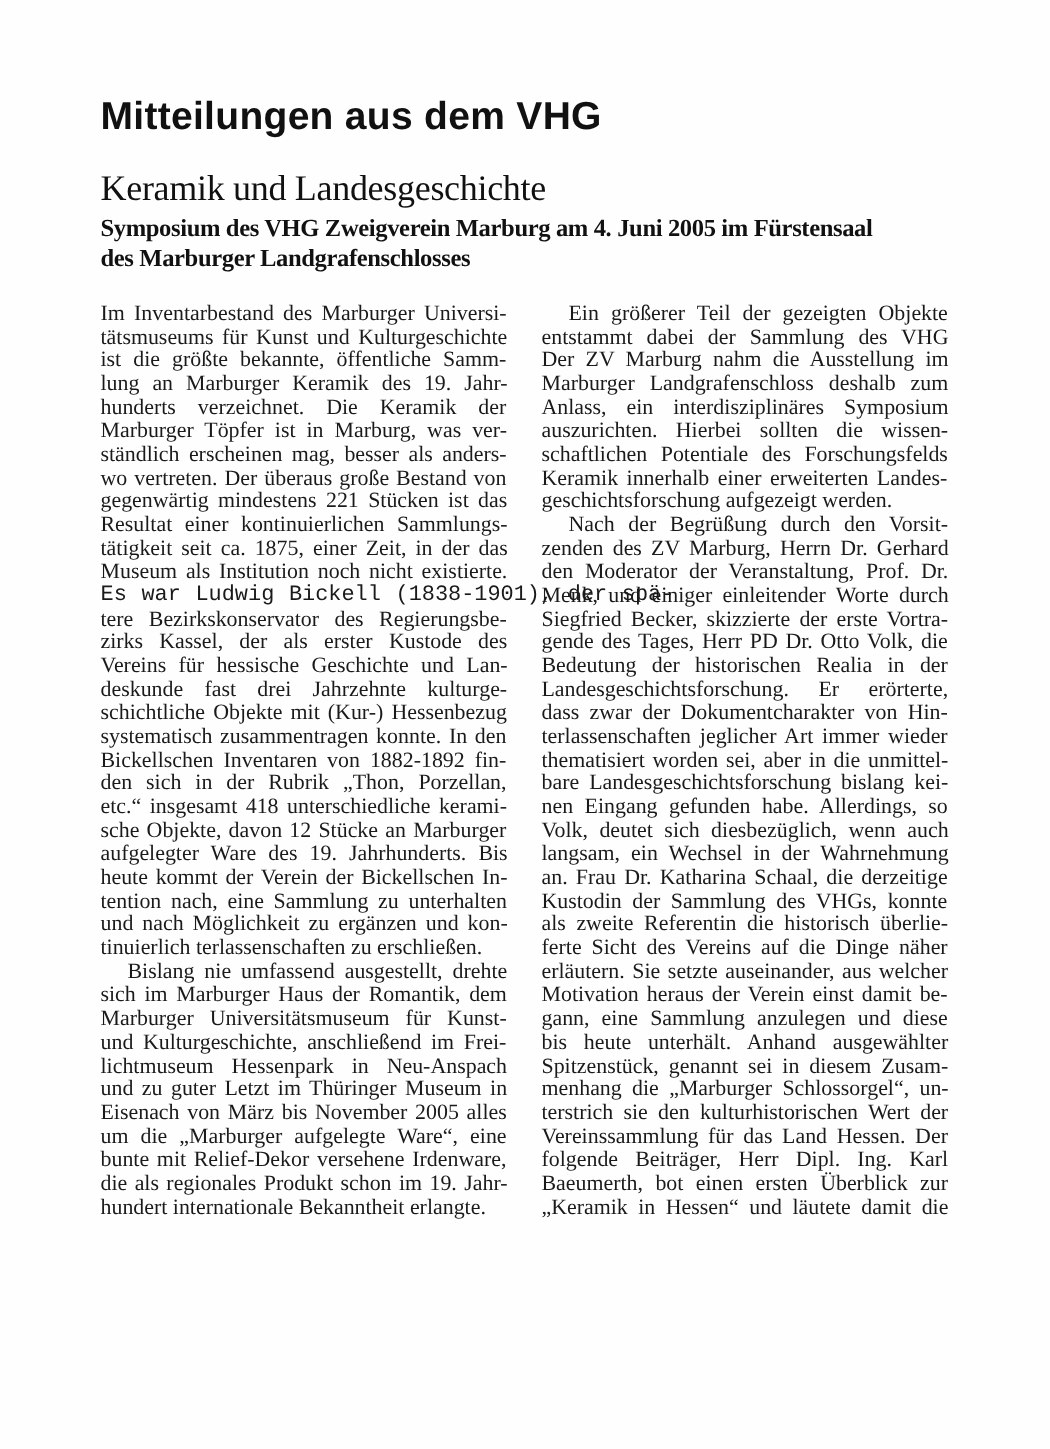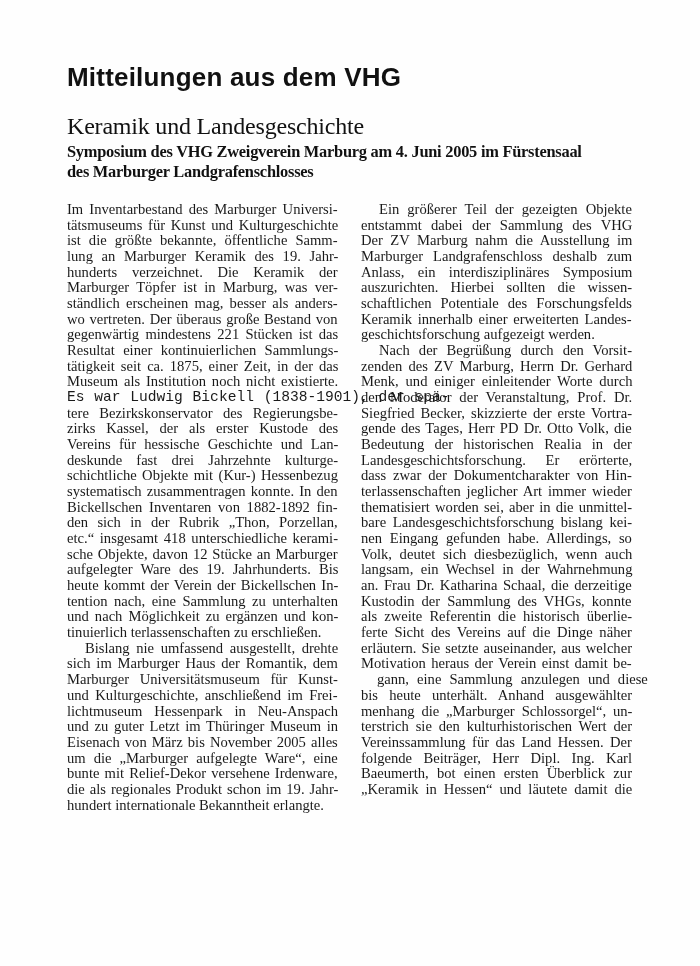--- a/index.html
+++ b/index.html
@@ -88,41 +88,42 @@
       <span class="line" style="display: block; word-spacing: 5.6px; text-align: left; text-align-last: left;">entstammt dabei der Sammlung des VHG</span>
       <span class="line" style="display: block; word-spacing: 3.83333px; text-align: left; text-align-last: left;">Der ZV Marburg nahm die Ausstellung im</span>
       <span class="line" style="display: block; word-spacing: 6.33333px; text-align: left; text-align-last: left;">Marburger Landgrafenschloss deshalb zum</span>
       <span class="line" style="display: block; word-spacing: 9.66667px; text-align: left; text-align-last: left;">Anlass, ein interdisziplinäres Symposium</span>
       <span class="line" style="display: block; word-spacing: 8.5px; text-align: left; text-align-last: left;">auszurichten. Hierbei sollten die wissen-</span>
       <span class="line" style="display: block; word-spacing: 5.33333px; text-align: left; text-align-last: left;">schaftlichen Potentiale des Forschungsfelds</span>
       <span class="line" style="display: block; word-spacing: 2px; text-align: left; text-align-last: left;">Keramik innerhalb einer erweiterten Landes-</span>
       <span class="line last">geschichtsforschung aufgezeigt werden.</span>
       <span class="line indent" style="display: block; word-spacing: 5.4px; text-align: left; text-align-last: left;">Nach der Begrüßung durch den Vorsit-</span>
       <span class="line" style="display: block; word-spacing: 2.5px; text-align: left; text-align-last: left;">zenden des ZV Marburg, Herrn Dr. Gerhard</span>
+      <span class="line" style="display: block; word-spacing: 4.2px; text-align: left; text-align-last: left;">den Moderator der Veranstaltung, Prof. Dr.</span>
       <span class="line" style="display: block; word-spacing: 3.2px; text-align: left; text-align-last: left;">Menk, und einiger einleitender Worte durch</span>
-      <span class="line" style="display: block; word-spacing: 4.2px; text-align: left; text-align-last: left;">den Moderator der Veranstaltung, Prof. Dr.</span>
       <span class="line" style="display: block; word-spacing: 2.4px; text-align: left; text-align-last: left;">Siegfried Becker, skizzierte der erste Vortra-</span>
       <span class="line" style="display: block; word-spacing: 1.5px; text-align: left; text-align-last: left;">gende des Tages, Herr PD Dr. Otto Volk, die</span>
       <span class="line" style="display: block; word-spacing: 6.6px; text-align: left; text-align-last: left;">Bedeutung der historischen Realia in der</span>
       <span class="line" style="display: block; word-spacing: 16px; text-align: left; text-align-last: left;">Landesgeschichtsforschung. Er erörterte,</span>
       <span class="line" style="display: block; word-spacing: 3.2px; text-align: left; text-align-last: left;">dass zwar der Dokumentcharakter von Hin-</span>
       <span class="line" style="display: block; word-spacing: 2.25px; text-align: left; text-align-last: left;">terlassenschaften jeglicher Art immer wieder</span>
       <span class="line" style="display: block; word-spacing: 1.5px; text-align: left; text-align-last: left;">thematisiert worden sei, aber in die unmittel-</span>
       <span class="line" style="display: block; word-spacing: 3px; text-align: left; text-align-last: left;">bare Landesgeschichtsforschung bislang kei-</span>
       <span class="line" style="display: block; word-spacing: 4px; text-align: left; text-align-last: left;">nen Eingang gefunden habe. Allerdings, so</span>
       <span class="line" style="display: block; word-spacing: 4px; text-align: left; text-align-last: left;">Volk, deutet sich diesbezüglich, wenn auch</span>
       <span class="line" style="display: block; word-spacing: 3.8px; text-align: left; text-align-last: left;">langsam, ein Wechsel in der Wahrnehmung</span>
       <span class="line" style="display: block; word-spacing: 1.83333px; text-align: left; text-align-last: left;">an. Frau Dr. Katharina Schaal, die derzeitige</span>
       <span class="line" style="display: block; word-spacing: 3.4px; text-align: left; text-align-last: left;">Kustodin der Sammlung des VHGs, konnte</span>
       <span class="line" style="display: block; word-spacing: 3.4px; text-align: left; text-align-last: left;">als zweite Referentin die historisch überlie-</span>
       <span class="line" style="display: block; word-spacing: 3px; text-align: left; text-align-last: left;">ferte Sicht des Vereins auf die Dinge näher</span>
       <span class="line" style="display: block; word-spacing: 1.4px; text-align: left; text-align-last: left;">erläutern. Sie setzte auseinander, aus welcher</span>
       <span class="line" style="display: block; word-spacing: 1.66667px; text-align: left; text-align-last: left;">Motivation heraus der Verein einst damit be-</span>
-      <span class="line" style="display: block; word-spacing: 4.4px; text-align: left; text-align-last: left; margin-left: 16px;">gann, eine Sammlung anzulegen und diese</span>
+      <span class="line" style="display: block; word-spacing: 4.4px; text-align: left; text-align-last: left;">gann, eine Sammlung anzulegen und diese</span>
       <span class="line" style="display: block; word-spacing: 7.5px; text-align: left; text-align-last: left;">bis heute unterhält. Anhand ausgewählter</span>
+      <span class="line" style="display: block; word-spacing: 3px; text-align: left; text-align-last: left;">Spitzenstück, genannt sei in diesem Zusam-</span>
       <span class="line" style="display: block; word-spacing: 3.25px; text-align: left; text-align-last: left;">menhang die „Marburger Schlossorgel“, un-</span>
       <span class="line" style="display: block; word-spacing: 3.2px; text-align: right; text-align-last: left;">terstrich sie den kulturhistorischen Wert der</span>
       <span class="line" style="display: block; word-spacing: 2.8px; text-align: left; text-align-last: left;">Vereinssammlung für das Land Hessen. Der</span>
       <span class="line" style="display: block; word-spacing: 7.8px; text-align: left; text-align-last: left;">folgende Beiträger, Herr Dipl. Ing. Karl</span>
       <span class="line" style="display: block; word-spacing: 4.6px; text-align: left; text-align-last: left;">Baeumerth, bot einen ersten Überblick zur</span>
       <span class="line" style="display: block; word-spacing: 3.33333px; text-align: left; text-align-last: left;">„Keramik in Hessen“ und läutete damit die</span>
     </div>
 </div>
 
 </body></html>

